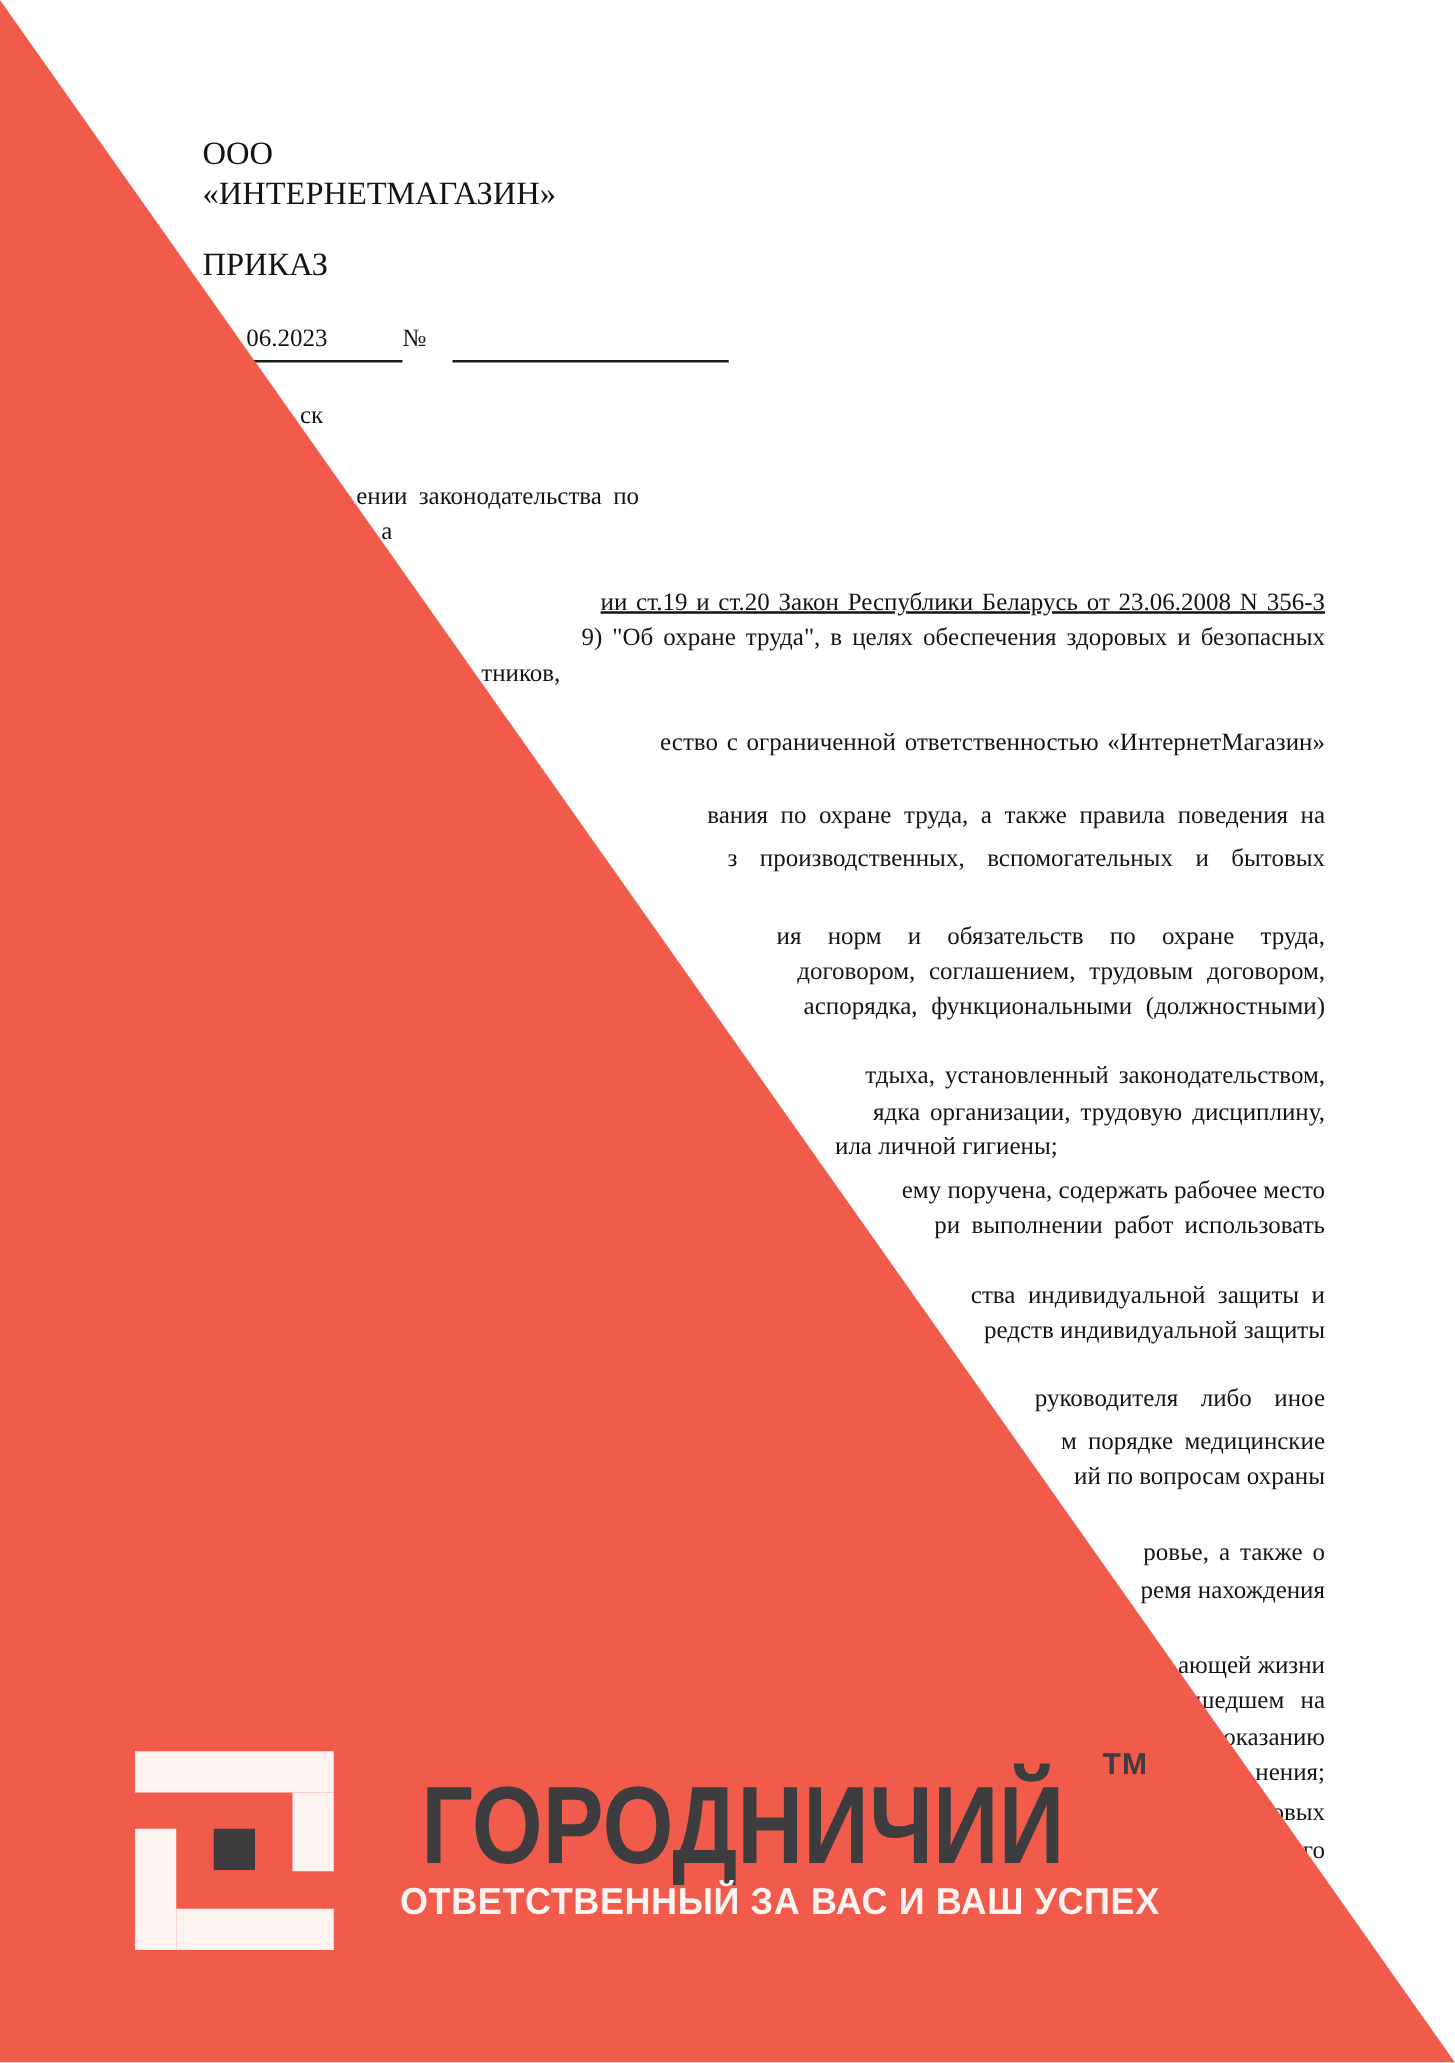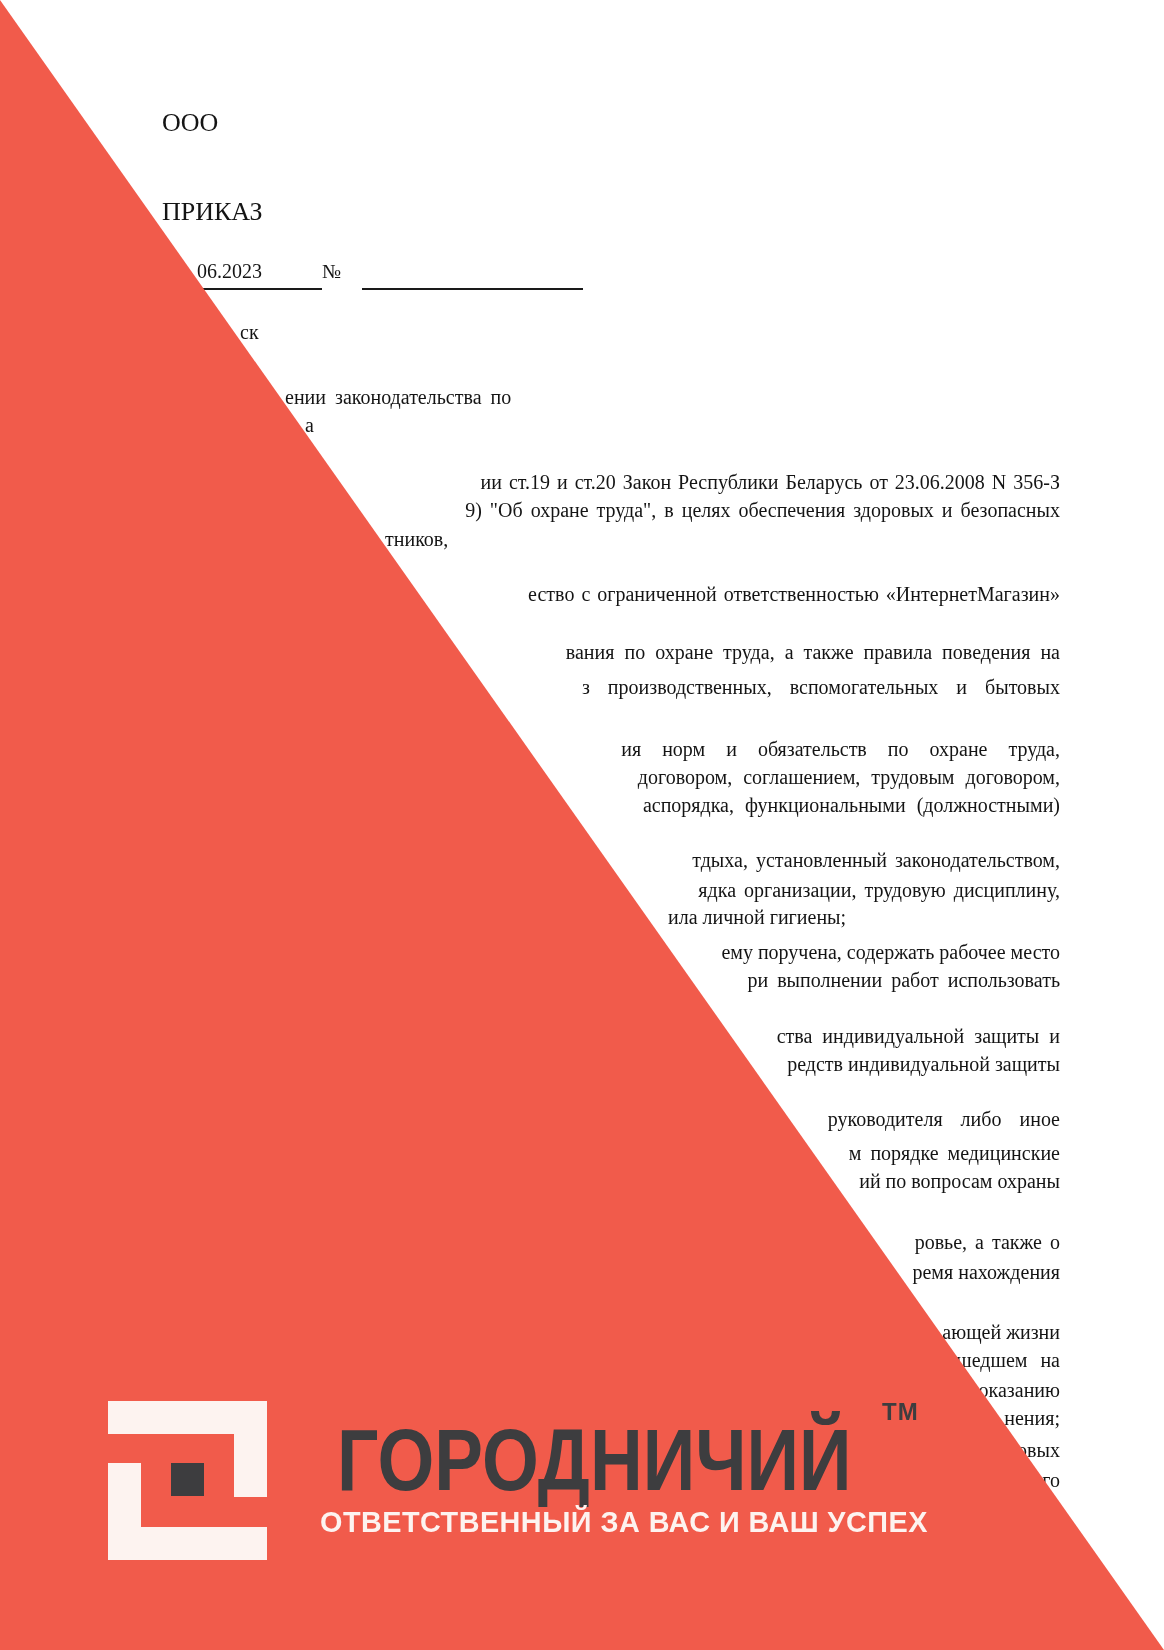--- a/index.html
+++ b/index.html
@@ -37,32 +37,33 @@
     font-family:"Liberation Sans", sans-serif;font-weight:700;font-size:30px;color:#fdf3f0;
     letter-spacing:.5px;white-space:nowrap;transform:scaleX(.96);transform-origin:left top;
   }
 </style>
 </head>
 <body>
 
 <div class="page" style="background: rgb(255, 255, 255);">
 
   <div class="hdr" style="left:162px;top:108px">ООО</div>
+  <div class="hdr" style="left:162px;top:140px">«ИНТЕРНЕТМАГАЗИН»</div>
   <div class="hdr" style="left:162px;top:197px">ПРИКАЗ</div>
 
   <div class="doc-line" style="left:197px;top:257px">06.2023</div>
   <div class="doc-line" style="left:322px;top:257px">№</div>
   <div class="uline" style="left:160px;top:288px;width:162px"></div>
   <div class="uline" style="left:362px;top:288px;width:221px"></div>
 
   <div>
       <div class="doc-line" style="top: 318px; left: 240px;">ск</div>
       <div class="doc-line" style="top: 383px; left: 285px; word-spacing: 4px; text-align: right;">ении  законодательства  по</div>
       <div class="doc-line" style="top: 411px; left: 305px;">а</div>
-      <div class="doc-line right" style="top: 468px; right: 104px; word-spacing: 2px;">ии ст.19 и ст.20 Закон Республики Беларусь от 23.06.2008 N 356-З</div>
+      <div class="doc-line right" style="top: 468px; right: 104px; word-spacing: 2px; text-decoration: underline;">ии ст.19 и ст.20 Закон Республики Беларусь от 23.06.2008 N 356-З</div>
       <div class="doc-line right" style="top: 496px; right: 104px; word-spacing: 3px;">9) "Об охране труда", в целях обеспечения здоровых и безопасных</div>
       <div class="doc-line" style="top: 525px; left: 385px; text-align: center;">тников,</div>
       <div class="doc-line right" style="top: 580px; right: 104px; word-spacing: 2px;">ество с ограниченной ответственностью «ИнтернетМагазин»</div>
       <div class="doc-line right" style="top: 638px; right: 104px; word-spacing: 5px;">вания по охране труда, а также правила поведения на</div>
       <div class="doc-line right" style="top: 673px; right: 104px; word-spacing: 13px;">з производственных, вспомогательных и бытовых</div>
       <div class="doc-line right" style="top: 735px; right: 104px; word-spacing: 16px; margin-left: 40px;">ия норм и обязательств по охране труда,</div>
       <div class="doc-line right" style="top: 763px; right: 104px; word-spacing: 6px;">договором, соглашением, трудовым договором,</div>
       <div class="doc-line right" style="top: 791px; right: 104px; word-spacing: 6px;">аспорядка, функциональными (должностными)</div>
       <div class="doc-line right" style="top: 846px; right: 104px; word-spacing: 3px;">тдыха, установленный законодательством,</div>
       <div class="doc-line right" style="top: 876px; right: 104px; word-spacing: 3px;">ядка организации, трудовую дисциплину,</div>

